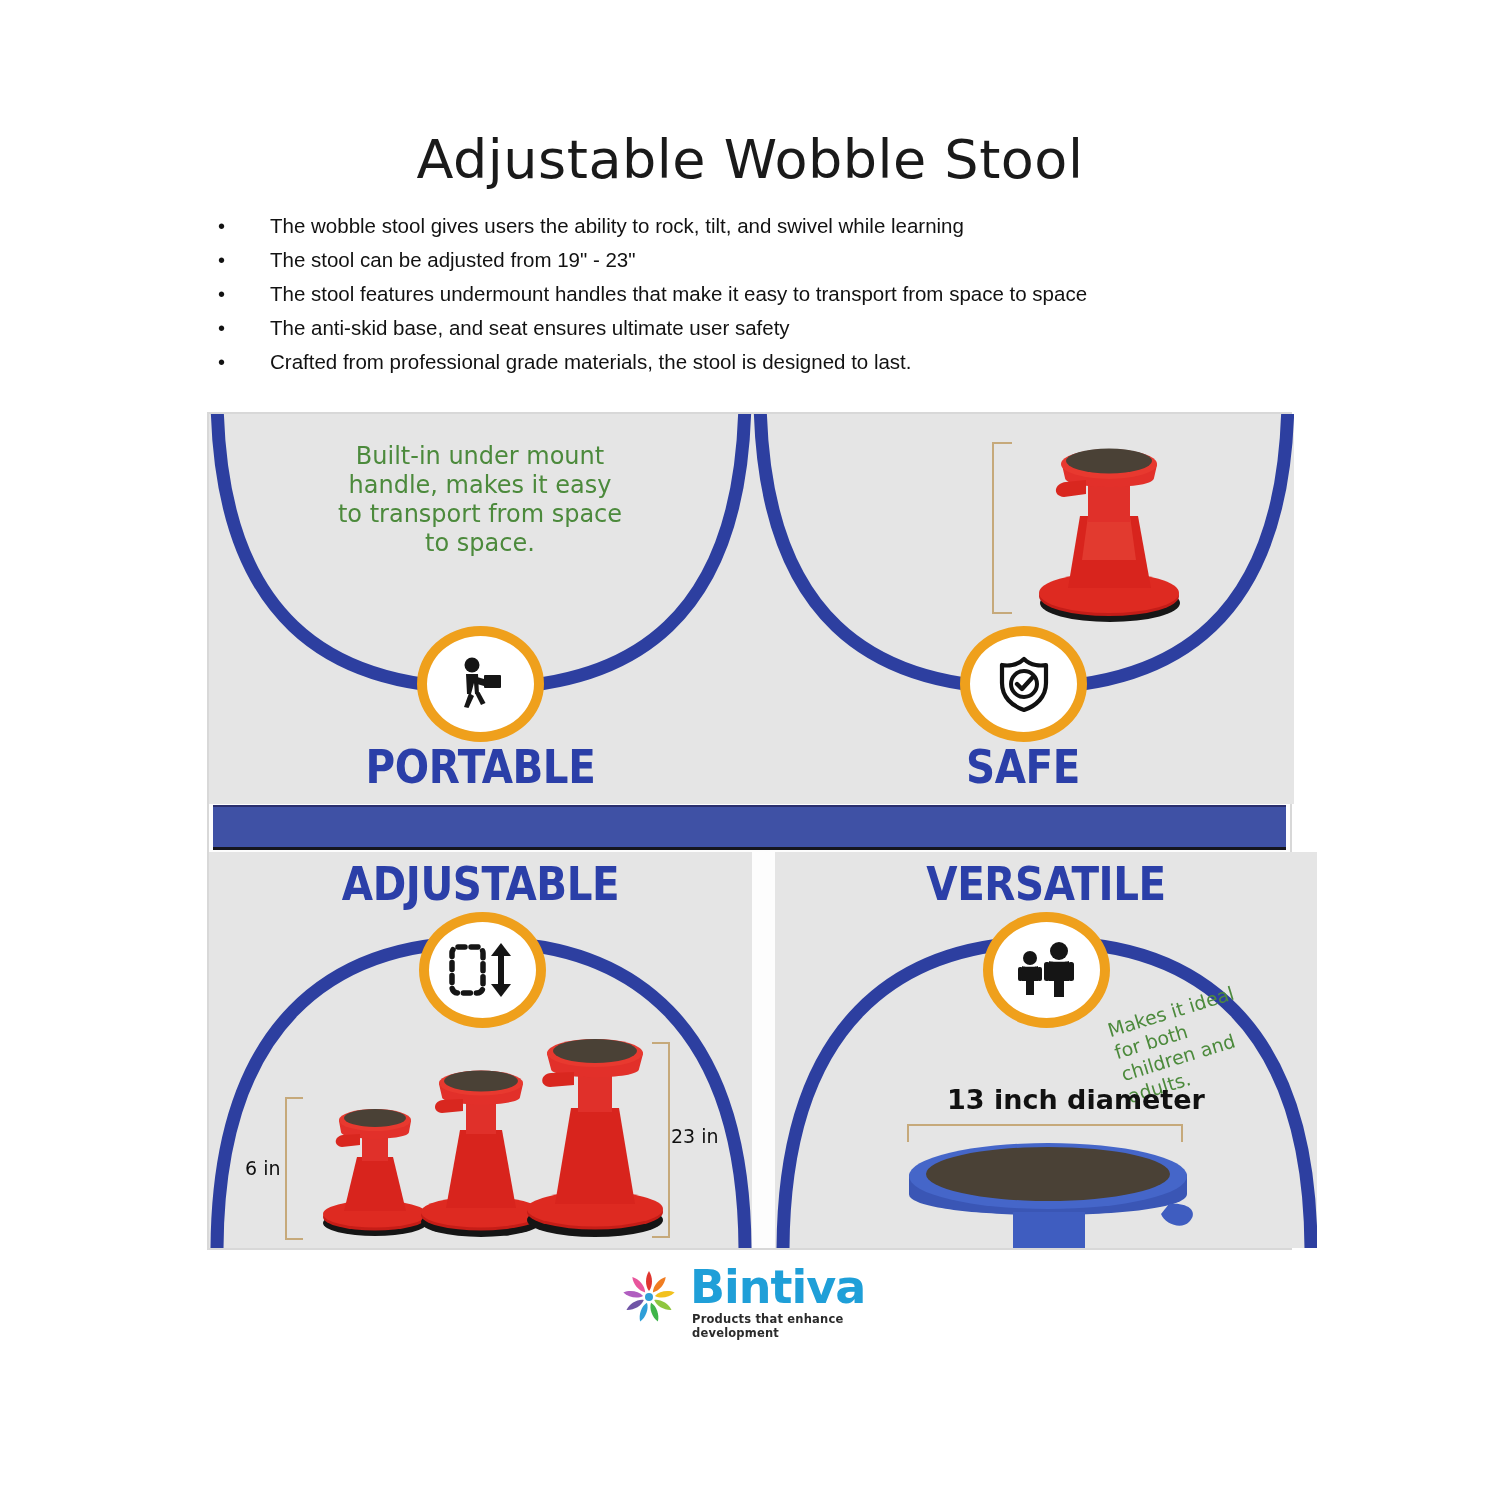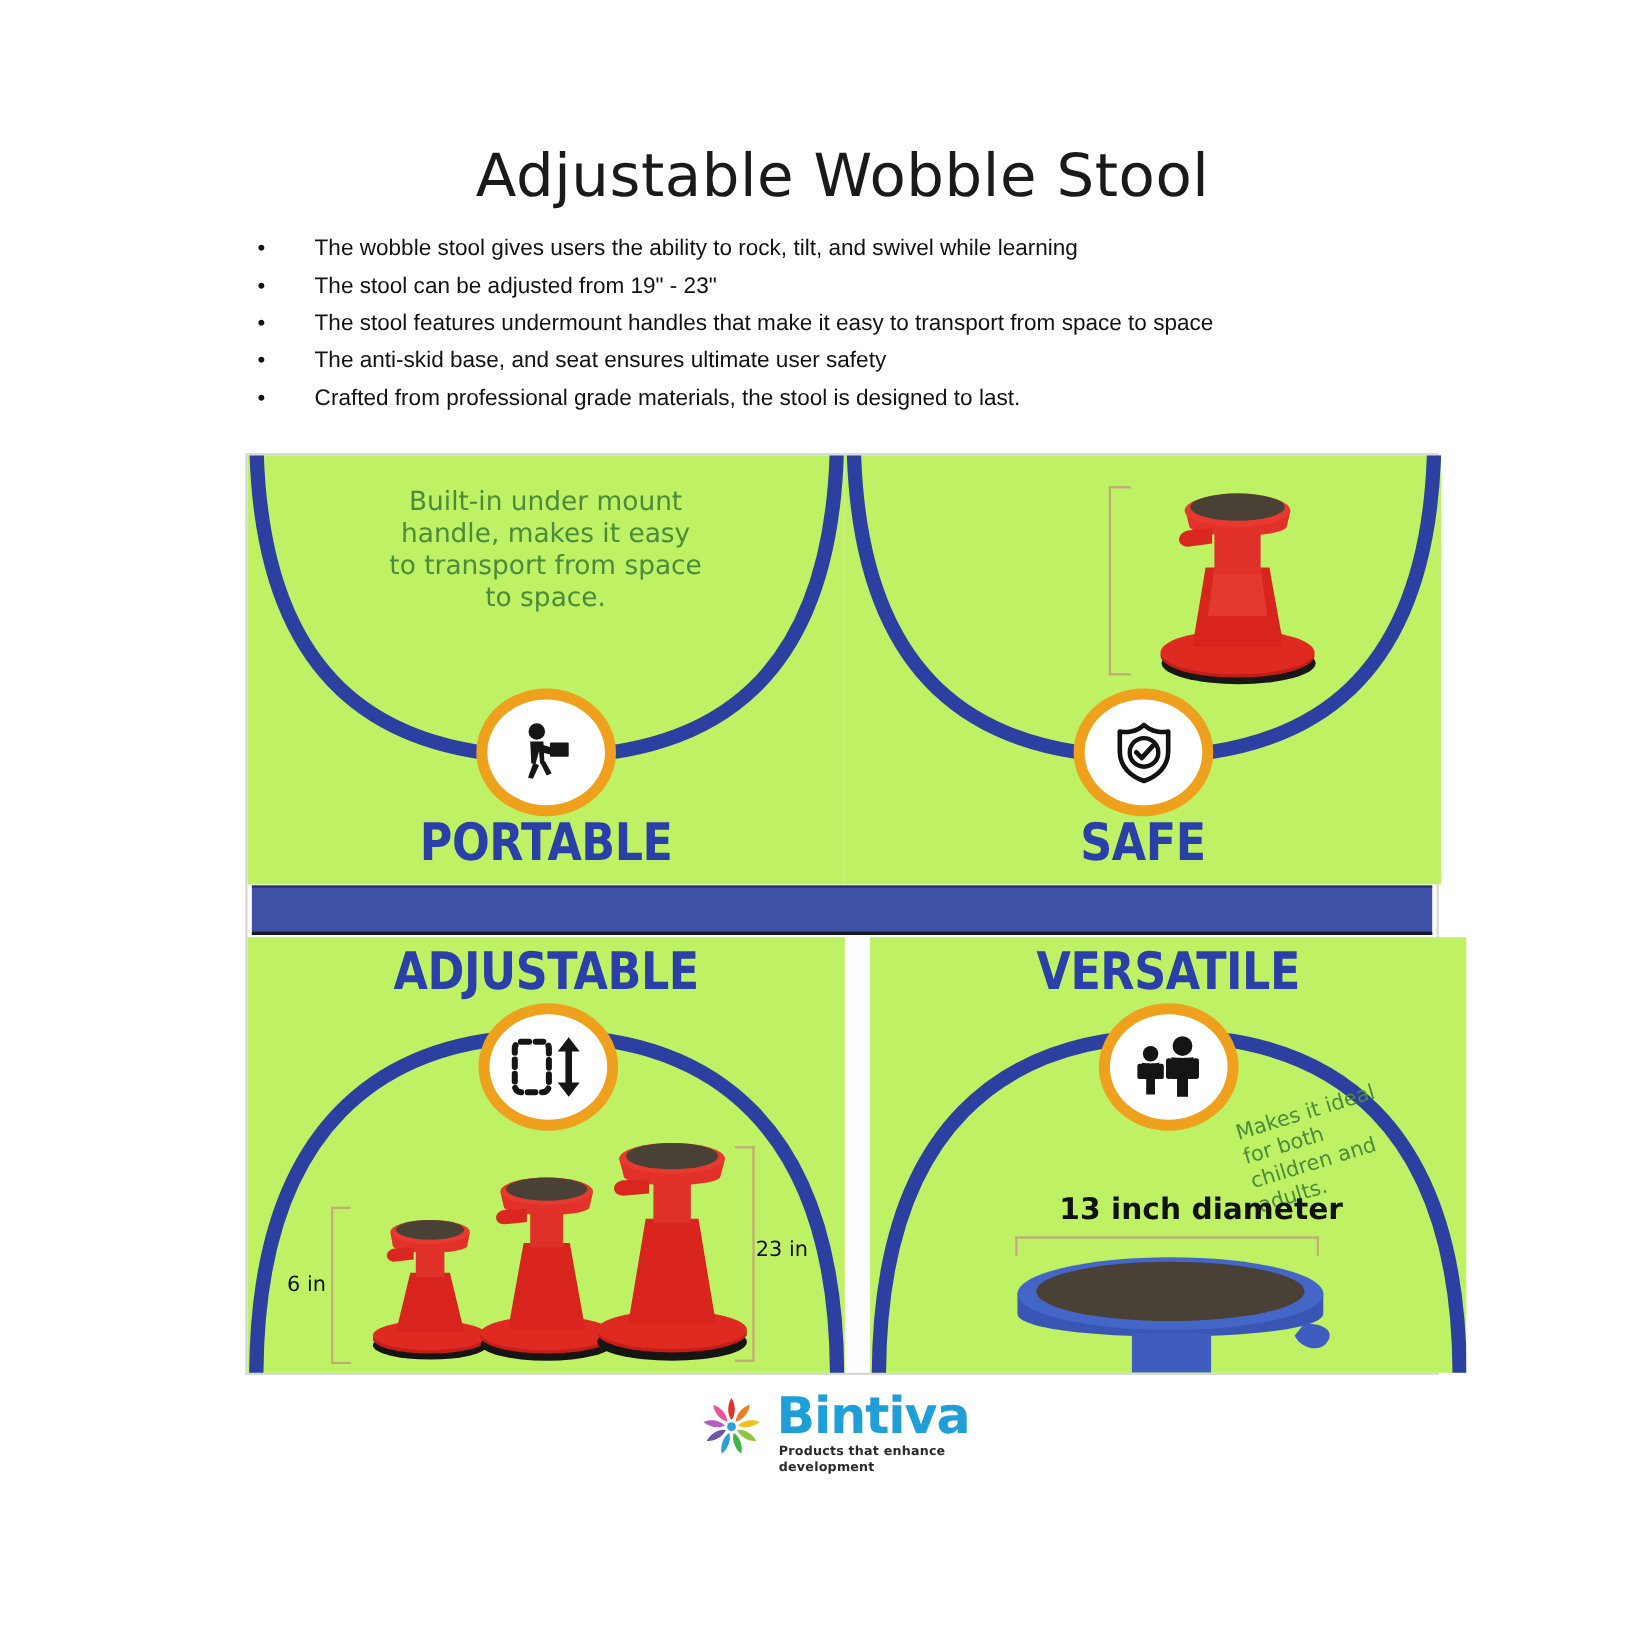--- a/index.html
+++ b/index.html
@@ -2,42 +2,42 @@
 <html><head>
 <meta charset="utf-8">
 <style>
   html,body{margin:0;padding:0;}
   body{
     width:1500px;height:1500px;background:#ffffff;
     font-family:"Liberation Sans", sans-serif;
     -webkit-font-smoothing:antialiased;
     position:relative;overflow:hidden;
   }
-  .page{position:absolute;inset:0;margin-left:16px;}
+  .page{position:absolute;inset:0;}
 
   
   .title{
     position:absolute;left:0;top:128px;width:1500px;text-align:center;
     font-size:54px;font-weight:400;color:#1a1a1a;letter-spacing:.5px;
     font-family:"DejaVu Sans", sans-serif;
   }
   .bullets{
     position:absolute;left:218px;top:214px;width:1120px;
     font-size:20.5px;line-height:24.5px;color:#121212;
   }
   .bullet-row{display:flex;margin-bottom:9.5px;}
   .bullet-dot{width:52px;flex:0 0 52px;font-size:20px;line-height:24px;}
   .bullet-text{flex:1;}
 
   
   .info{
     position:absolute;left:207px;top:412px;width:1085px;height:838px;
     background:#fdfdfd;border:2px solid #d8d8d8;box-sizing:border-box;
   }
-  .quad{position:absolute;overflow:hidden;background:#bef264;}
+  .quad{position:absolute;overflow:hidden;background:#e5e5e5;}
   .q-tl{left:0;top:0;width:543px;height:390px;}
   .q-tr{left:543px;top:0;width:542px;height:390px;}
   .q-bl{left:0;top:438px;width:543px;height:396px;}
   .q-br{left:566px;top:438px;width:542px;height:396px;}
 
   .divider{
     position:absolute;left:4px;top:391px;width:1073px;height:45px;
     background:#3f51a5;border-top:2px solid #2a2f6e;border-bottom:3px solid #15161f;
     box-sizing:border-box;
   }

